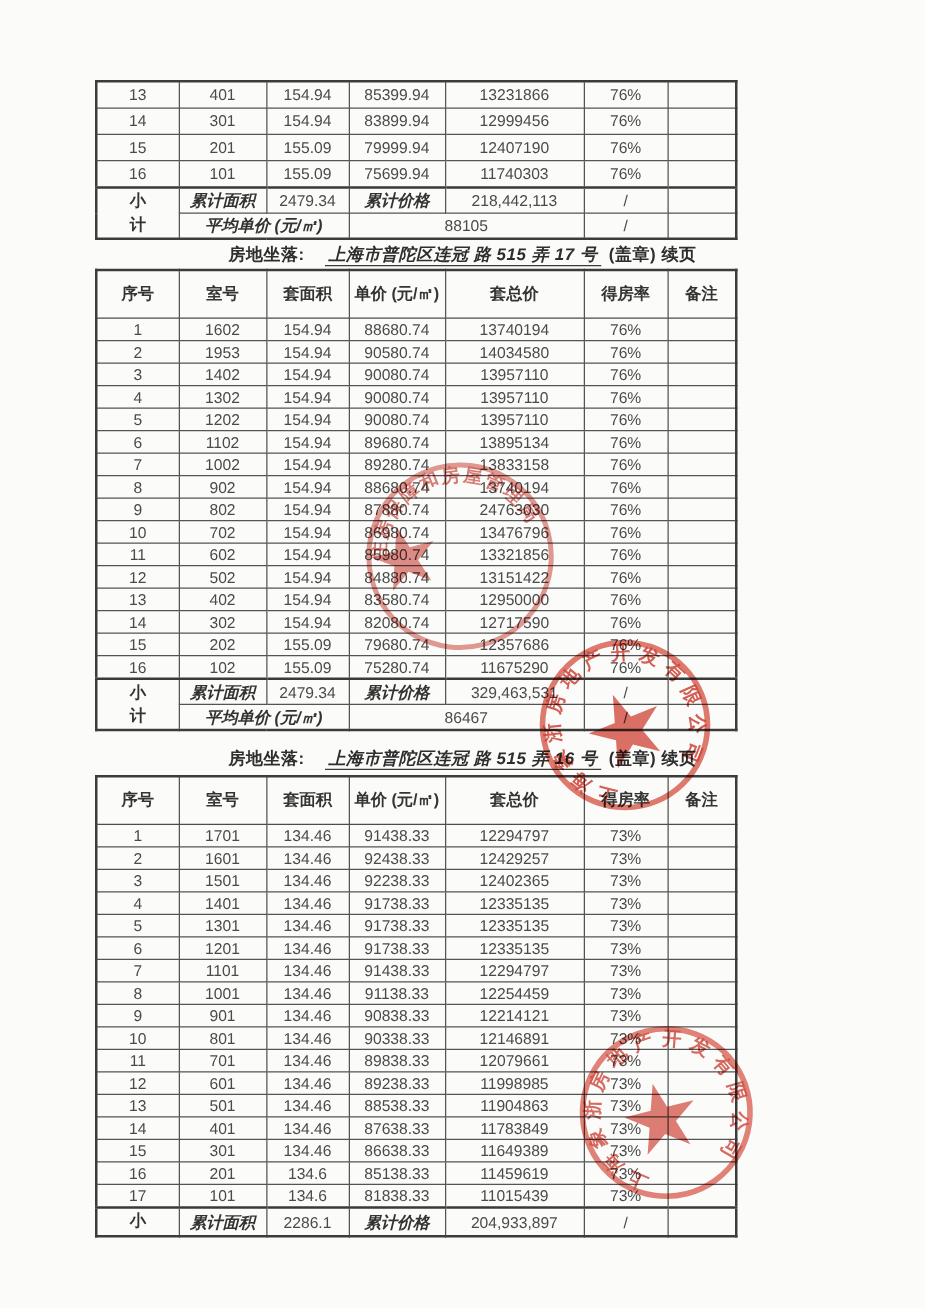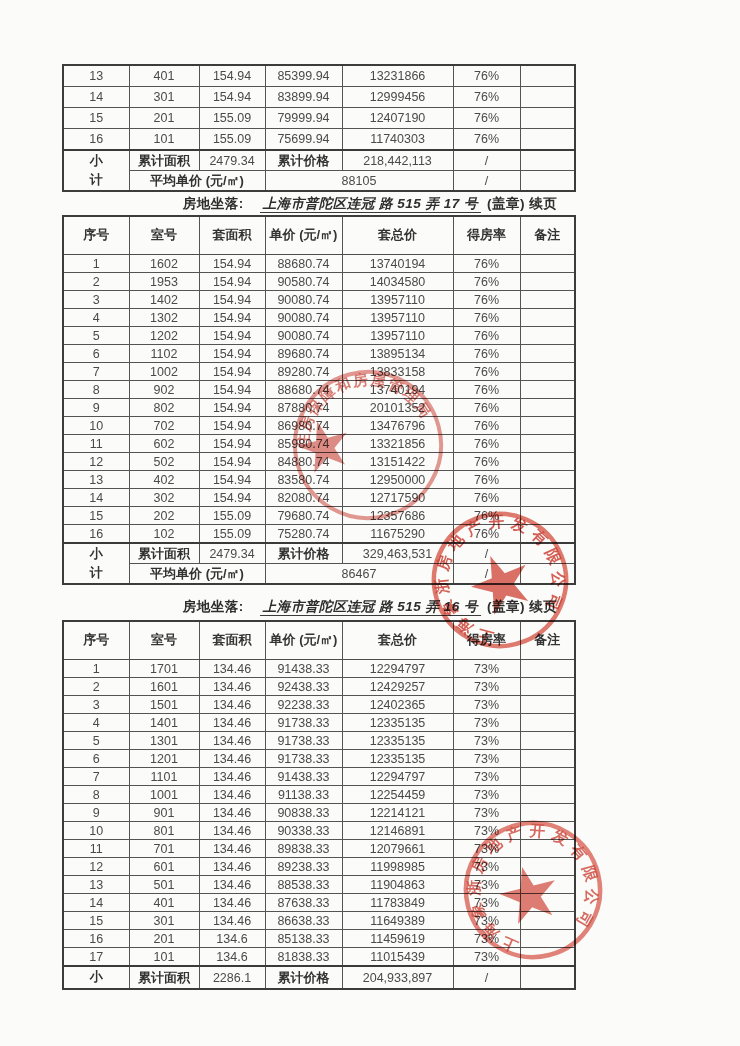--- a/index.html
+++ b/index.html
@@ -6,37 +6,37 @@
   body{
     width:740px;height:1046px;position:relative;overflow:hidden;
     background:#fbfbf9;
     font-family:"Liberation Sans","DejaVu Sans",sans-serif;
     color:#454545;
   }
   .page{position:absolute;inset:0;}
   
   table{
     border-collapse:collapse;table-layout:fixed;width:513px;
-    position:absolute;left:62px;
+    position:absolute;left:76px;
     font-size:12.5px;color:#4a4a4a;
     background:transparent;
   }
   td{border:1px solid #545454;text-align:center;padding:0;overflow:hidden;white-space:nowrap;vertical-align:middle;}
   table{border:2px solid #3c3c3c;}
   thead td{font-weight:bold;font-size:13px;color:#343434;height:37px;white-space:normal;line-height:1.25;word-break:break-all;border-bottom:1px solid #4c4c4c;}
   .tbl-top{top:64px;}
   .tbl-top tbody td{height:20px;}
   .tbl-mid{top:215px;}
   .tbl-mid tbody td{height:17px;}
   .tbl-bot{top:620px;}
   .tbl-bot tbody td{height:17px;}
   tfoot td{height:19px;}
   .tbl-bot tfoot td{height:21px;}
   tfoot tr:first-child td{border-top:2px solid #3a3a3a;}
-  .lbl{font-weight:bold;color:#333;font-size:13px;}
+  .lbl{font-weight:bold;color:#333;font-size:13px;font-style:italic;}
   .sum-corner{font-weight:bold;color:#333;font-size:13px;line-height:1.45;}
   
   .tbl-title{
     position:absolute;left:0;width:740px;text-align:center;
     font-size:13.5px;font-weight:bold;color:#2e2e2e;letter-spacing:.5px;
   }
   .title-17{top:195px;}
   .title-16{top:598px;}
   .tbl-title .prefix{margin-right:16px;text-align:right;}
   .tbl-title .addr{border-bottom:1.5px solid #3a3a3a;padding:0 3px 1px 3px;font-style:italic;}
@@ -219,21 +219,21 @@
           <td>88680.74</td>
           <td>13740194</td>
           <td>76%</td>
           <td></td>
         </tr>
         <tr>
           <td>9</td>
           <td>802</td>
           <td>154.94</td>
           <td>87880.74</td>
-          <td>20101352</td>
+          <td>24763030</td>
           <td>76%</td>
           <td></td>
         </tr>
         <tr>
           <td>10</td>
           <td>702</td>
           <td>154.94</td>
           <td>86980.74</td>
           <td>13476796</td>
           <td>76%</td>

